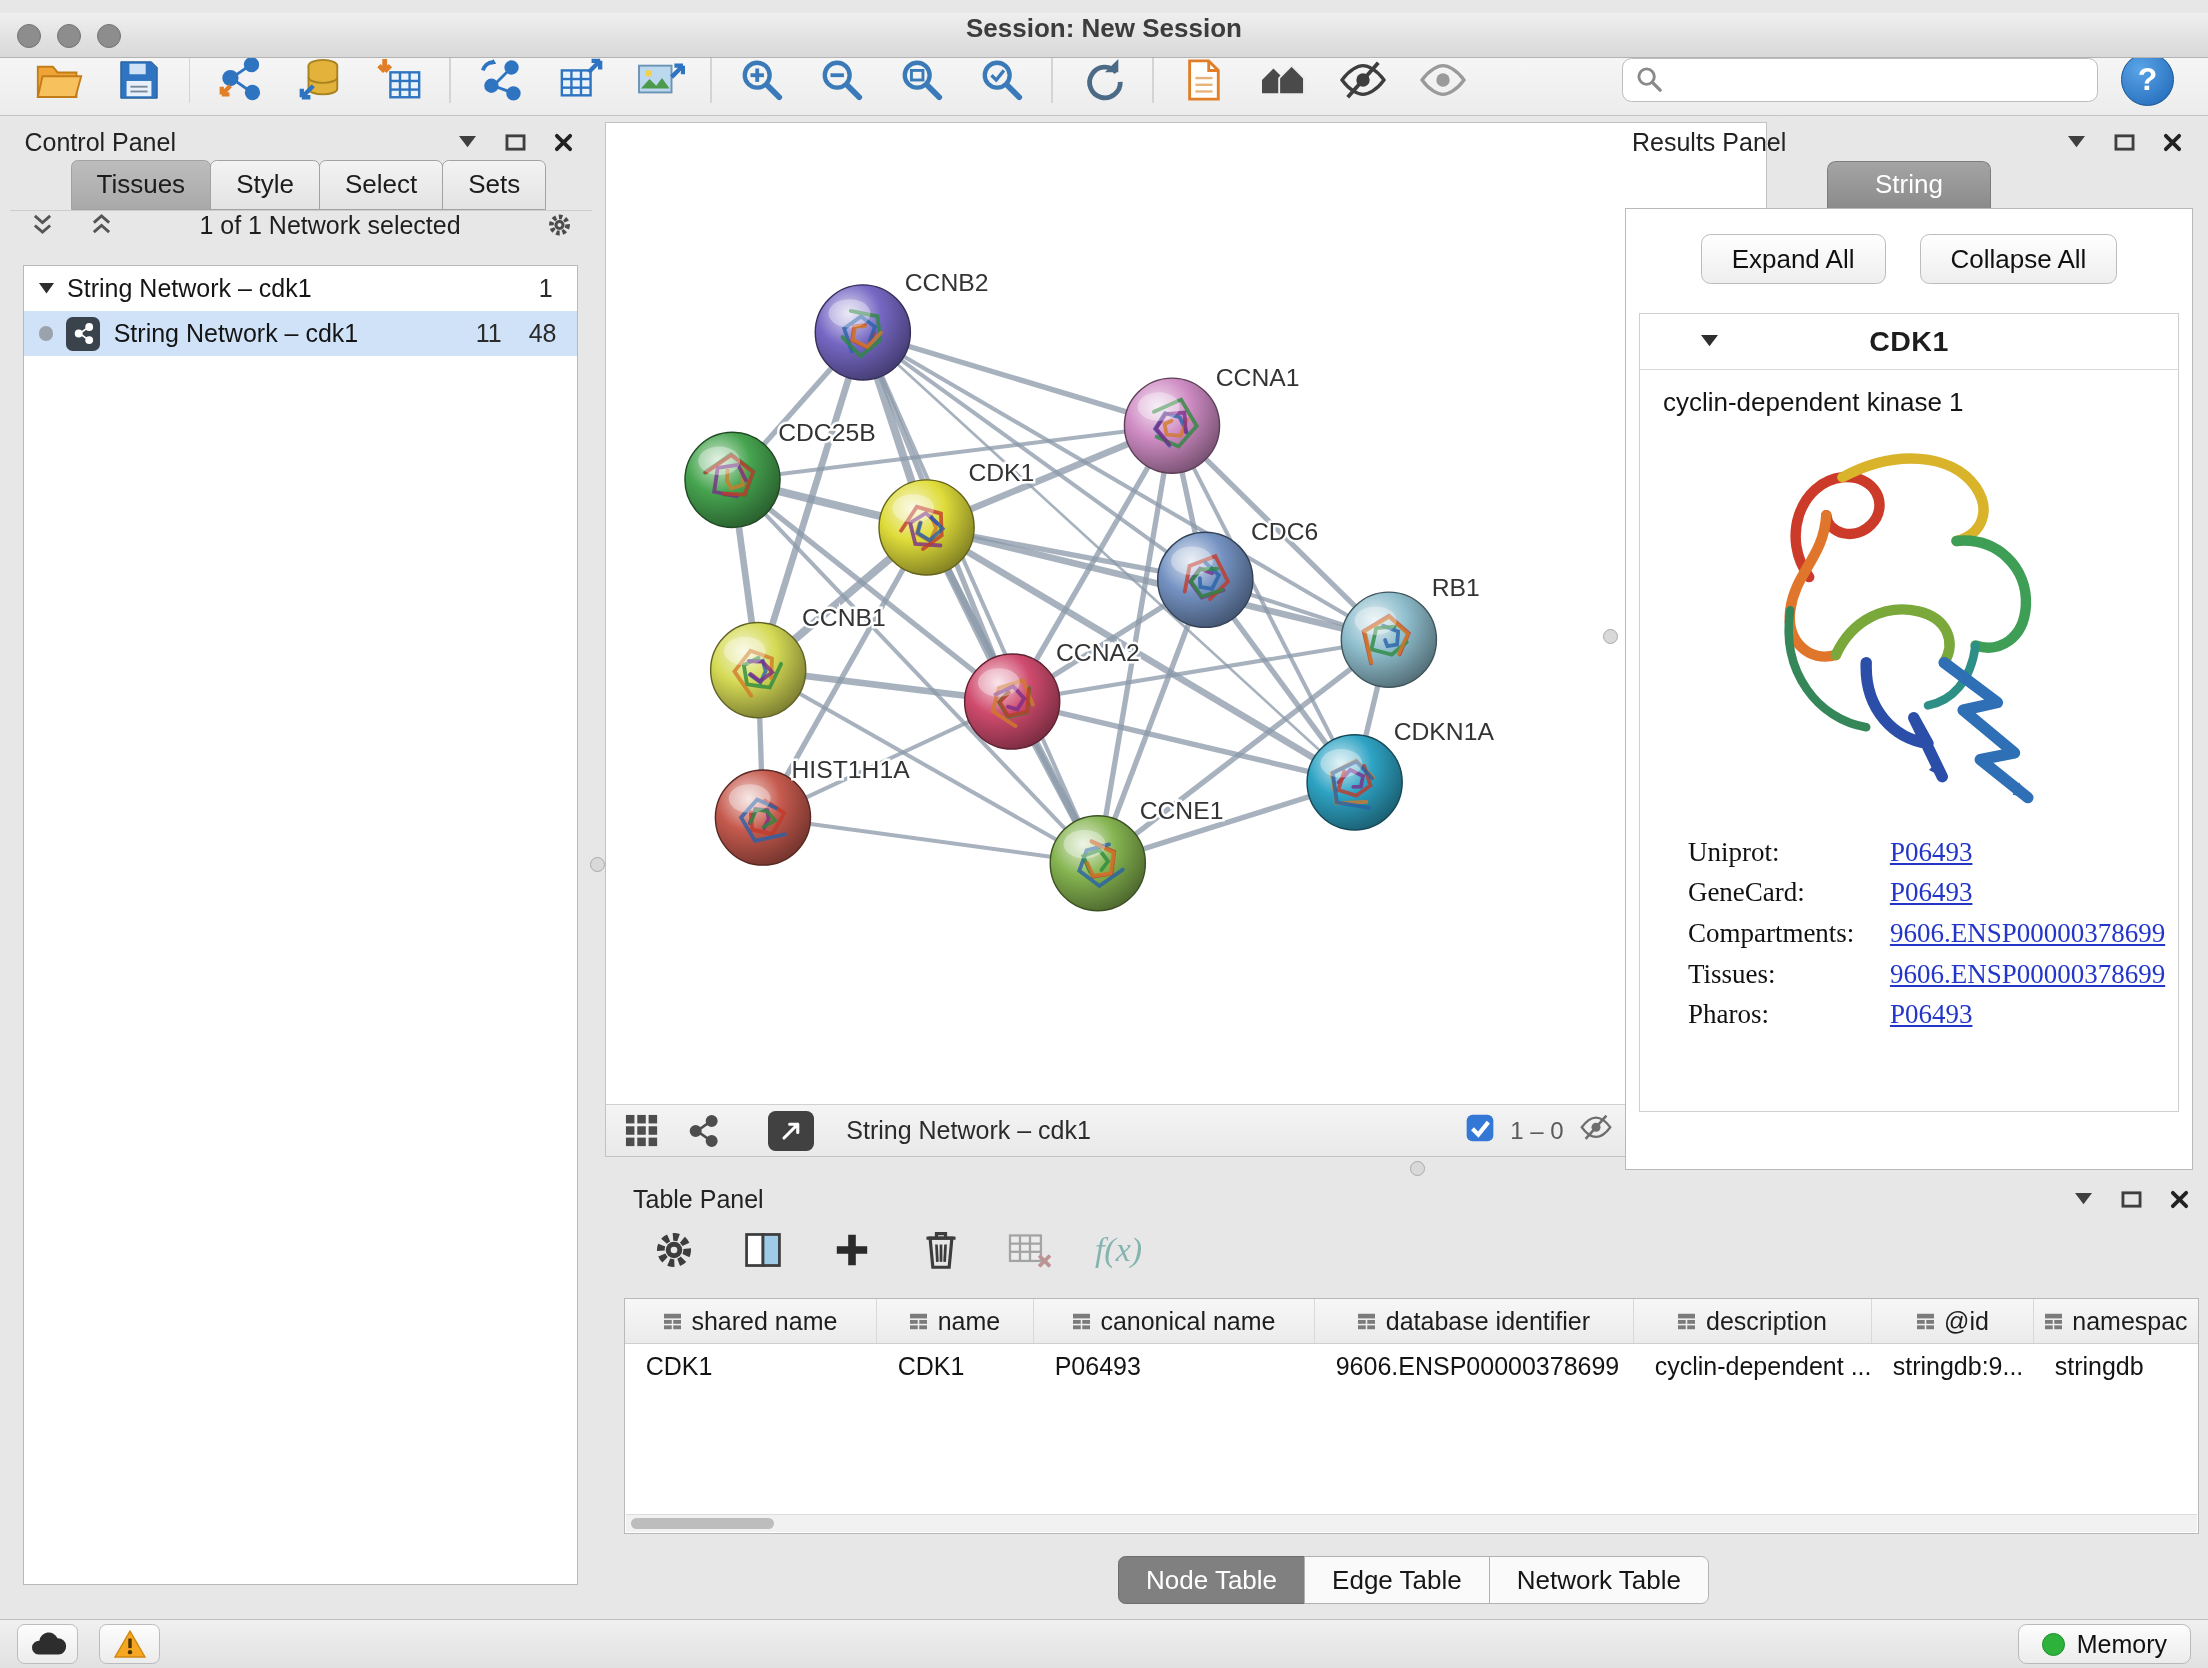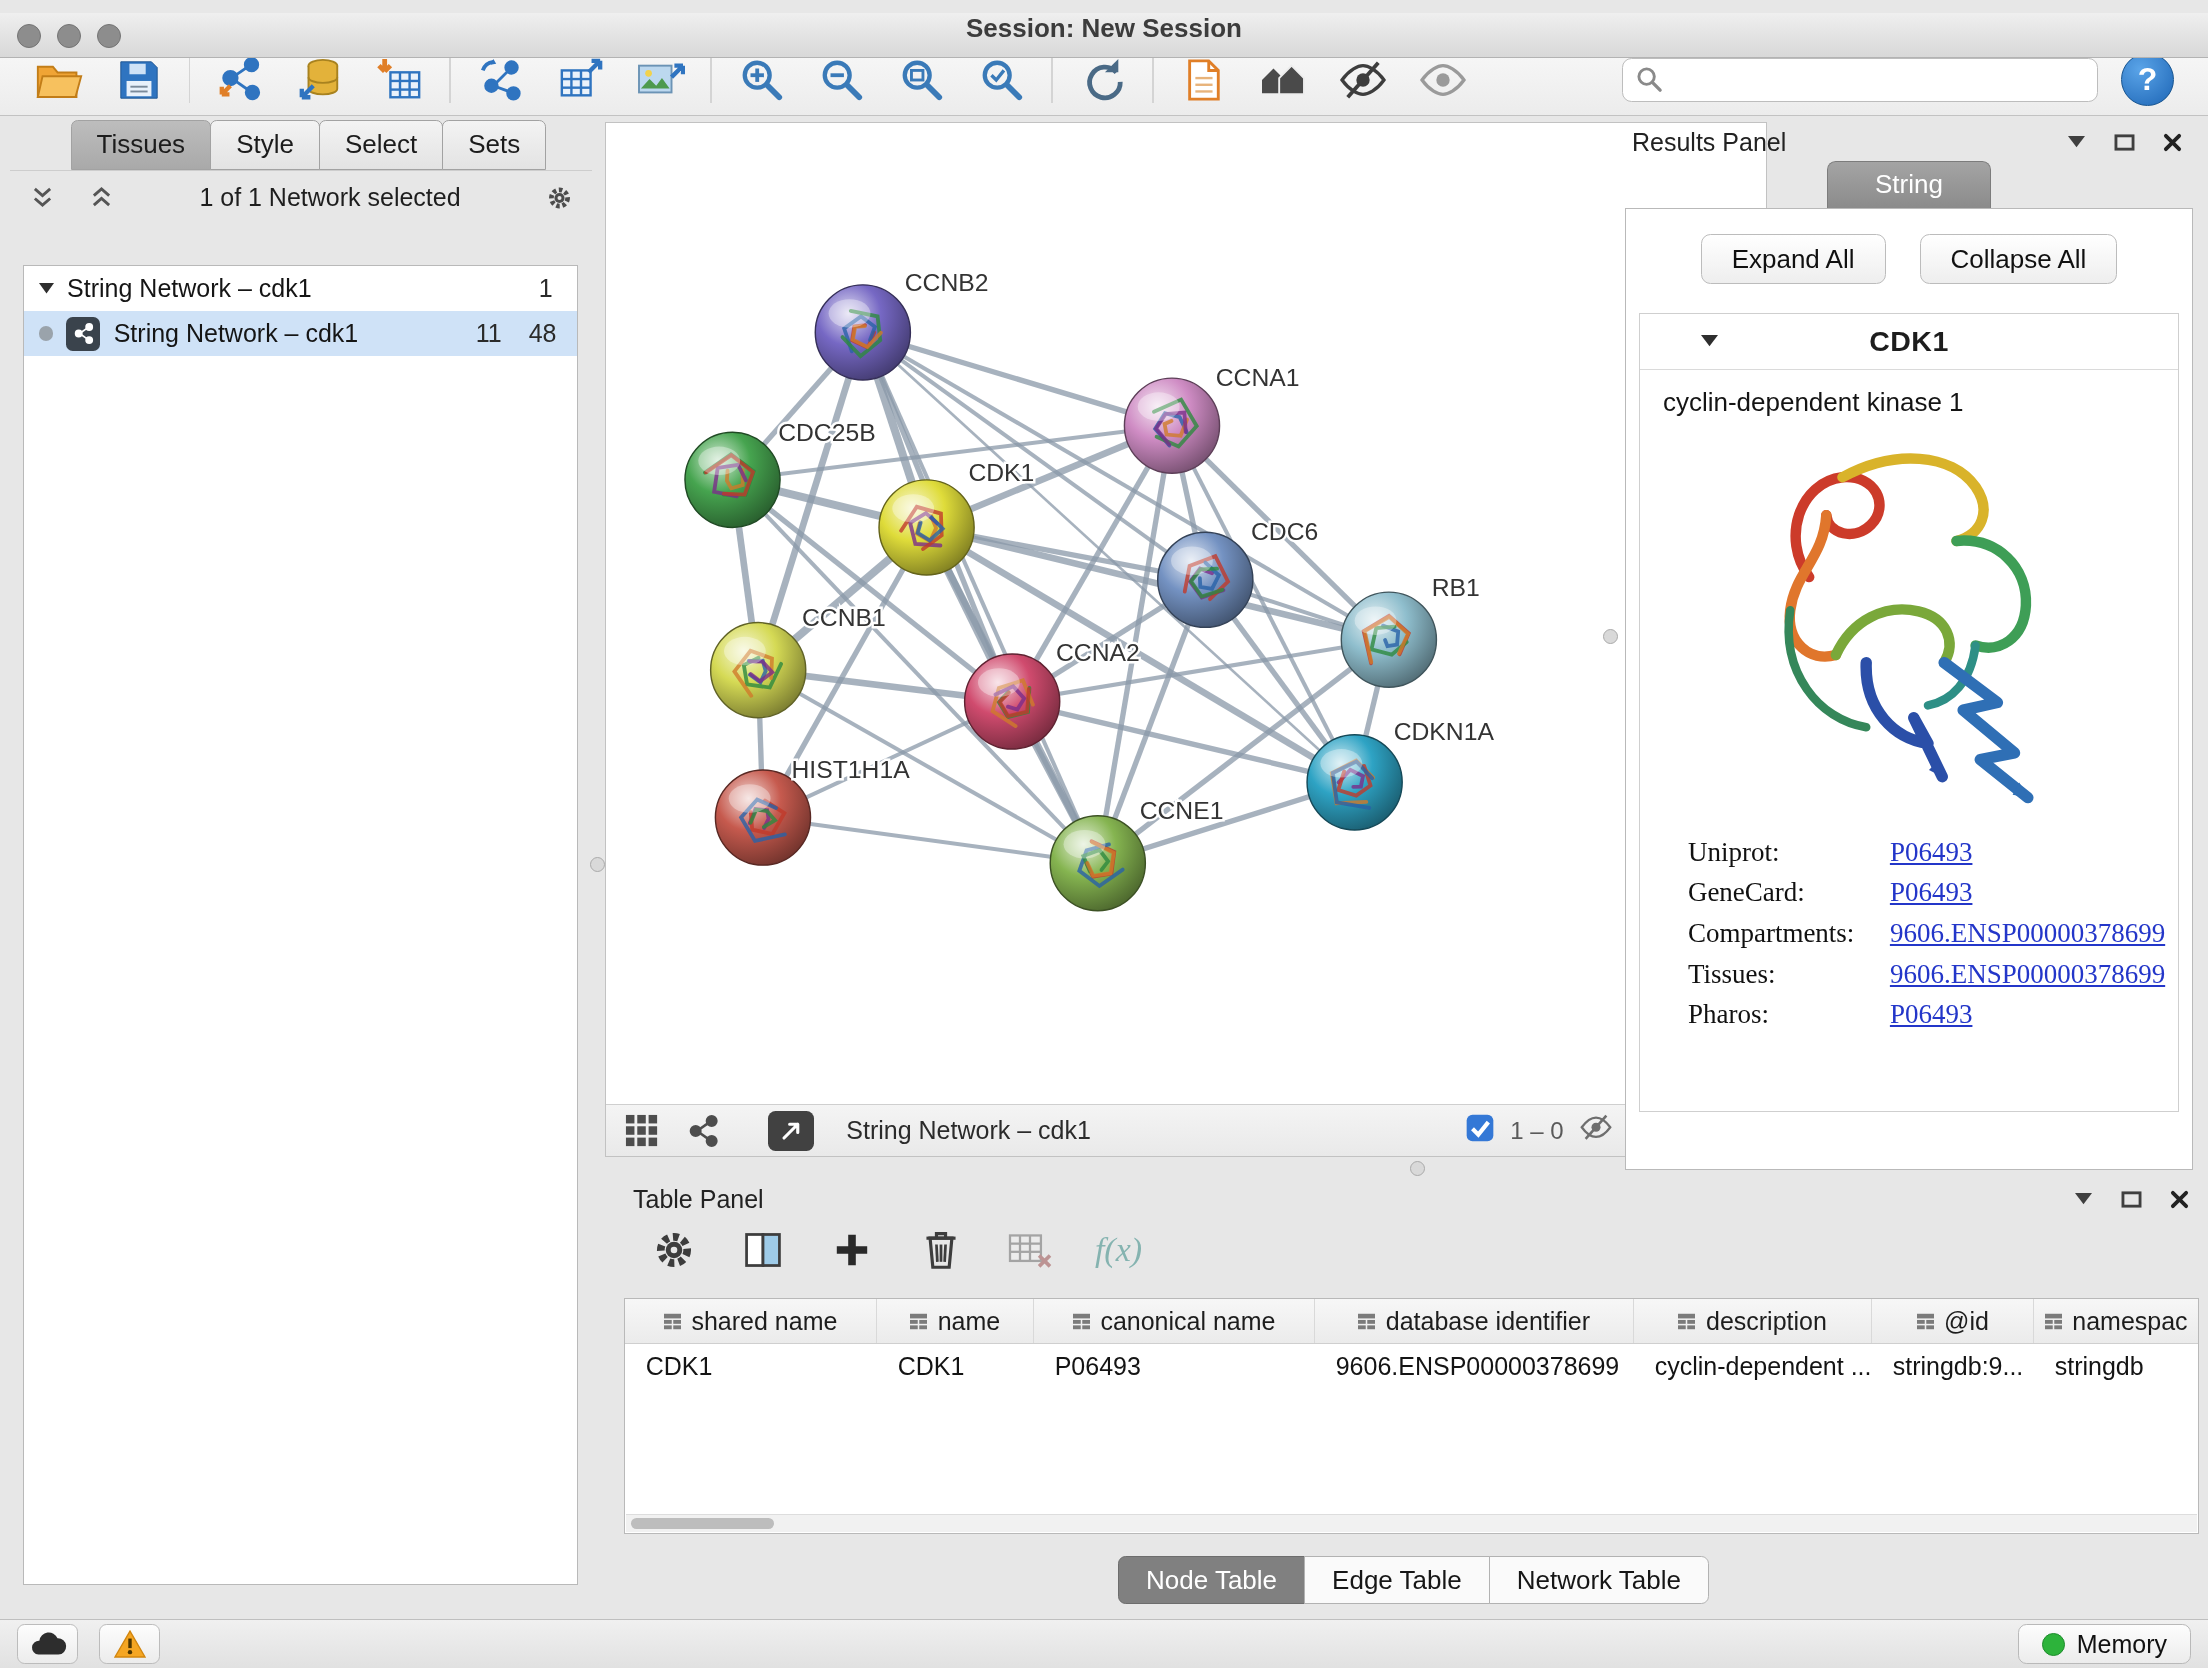--- a/index.html
+++ b/index.html
@@ -25,21 +25,21 @@
   .panel{position:absolute}
   .panel-header{height:40px;display:flex;align-items:center;padding:0 15px;font-size:25px;color:#222}
   .win-icons{margin-left:auto;display:flex;align-items:center;gap:21px}
   .win-icon{width:27px;height:27px;display:flex;align-items:center;justify-content:center}
 
   
   .control-panel{left:9.5px;top:122px;width:582px;height:1467px}
   .cp-tabs{display:flex;align-items:flex-end;height:48px;padding-left:61px}
   .cp-tab{padding:8.6px 25px;font-size:26px;border:1px solid #a2a2a2;background:linear-gradient(#f3f3f3,#e3e3e3);border-radius:6.7px 6.7px 0 0;margin-right:-1px;color:#1c1c1c;white-space:nowrap}
   .cp-tab.selected{background:linear-gradient(#bdbdbd,#a9a9a9)}
-  .cp-selrow{height:53px;display:flex;align-items:center;gap:32px;padding:0 19px;border-top:1px solid #cdcdcd}
+  .cp-selrow{height:53px;display:flex;gap:32px;padding:0 19px;border-top:1px solid #cdcdcd}
   .cp-summary{flex:1;text-align:center;font-size:25px;color:#1e1e1e}
   .tree{position:absolute;left:13.3px;right:13.3px;top:143px;bottom:3.8px;background:#fff;border:1px solid #b9b9b9}
   .tree-row{height:45px;display:flex;align-items:center;font-size:25px;color:#151515;padding:0 15px;gap:13.3px;white-space:nowrap}
   .tree-row.selected{background:#cfe2f7}
   .tree-count{margin-left:auto;color:#2a2a2a;padding-right:9.5px}
   .tree-counts{margin-left:auto;display:flex;gap:27px;padding-right:5.7px;color:#2a2a2a}
   .tree-dot{width:14.3px;height:14.3px;border-radius:50%;background:#9aa3ab;flex:0 0 auto}
   .tree-neticon{width:34px;height:34px;border-radius:6.7px;background:#3a434c;display:flex;align-items:center;justify-content:center;flex:0 0 auto}
 
   
@@ -268,20 +268,40 @@
       <svg width="27" height="27" viewBox="0 0 28 28">
           <circle cx="11" cy="11" r="8" fill="none" stroke="#8a8a8a" stroke-width="3"></circle>
           <line x1="17" y1="17" x2="25" y2="25" stroke="#8a8a8a" stroke-width="3.5" stroke-linecap="round"></line>
         </svg>
       <input placeholder="" style="">
     </div>
     <div class="help-btn">?</div>
   </div>
 
   <div class="panel control-panel">
+    <div class="panel-header">
+      <span>Control Panel</span>
+      <div class="win-icons">
+        <span class="win-icon">
+            <svg width="17" height="11.4" viewBox="0 0 18 12">
+              <path d="M0 0 h18 l-9 12z" fill="#3f3f3f"></path>
+            </svg>
+          </span>
+        <span class="win-icon">
+            <svg width="21" height="19" viewBox="0 0 22 20">
+              <rect x="2" y="3" width="18" height="14" fill="none" stroke="#3f3f3f" stroke-width="3"></rect>
+            </svg>
+          </span>
+        <span class="win-icon">
+            <svg width="19" height="19" viewBox="0 0 20 20">
+              <path d="M3 3 L17 17 M17 3 L3 17" stroke="#222" stroke-width="4" stroke-linecap="round"></path>
+            </svg>
+          </span>
+      </div>
+    </div>
     <div class="cp-tabs">
       <div class="cp-tab selected">Tissues</div>
       <div class="cp-tab">Style</div>
       <div class="cp-tab">Select</div>
       <div class="cp-tab">Sets</div>
     </div>
     <div class="cp-selrow">
       <span class="win-icon">
           <svg width="21" height="23" viewBox="0 0 22 24">
             <path d="M3 3 l8 7 8-7 M3 13 l8 7 8-7" fill="none" stroke="#555" stroke-width="3"></path>

